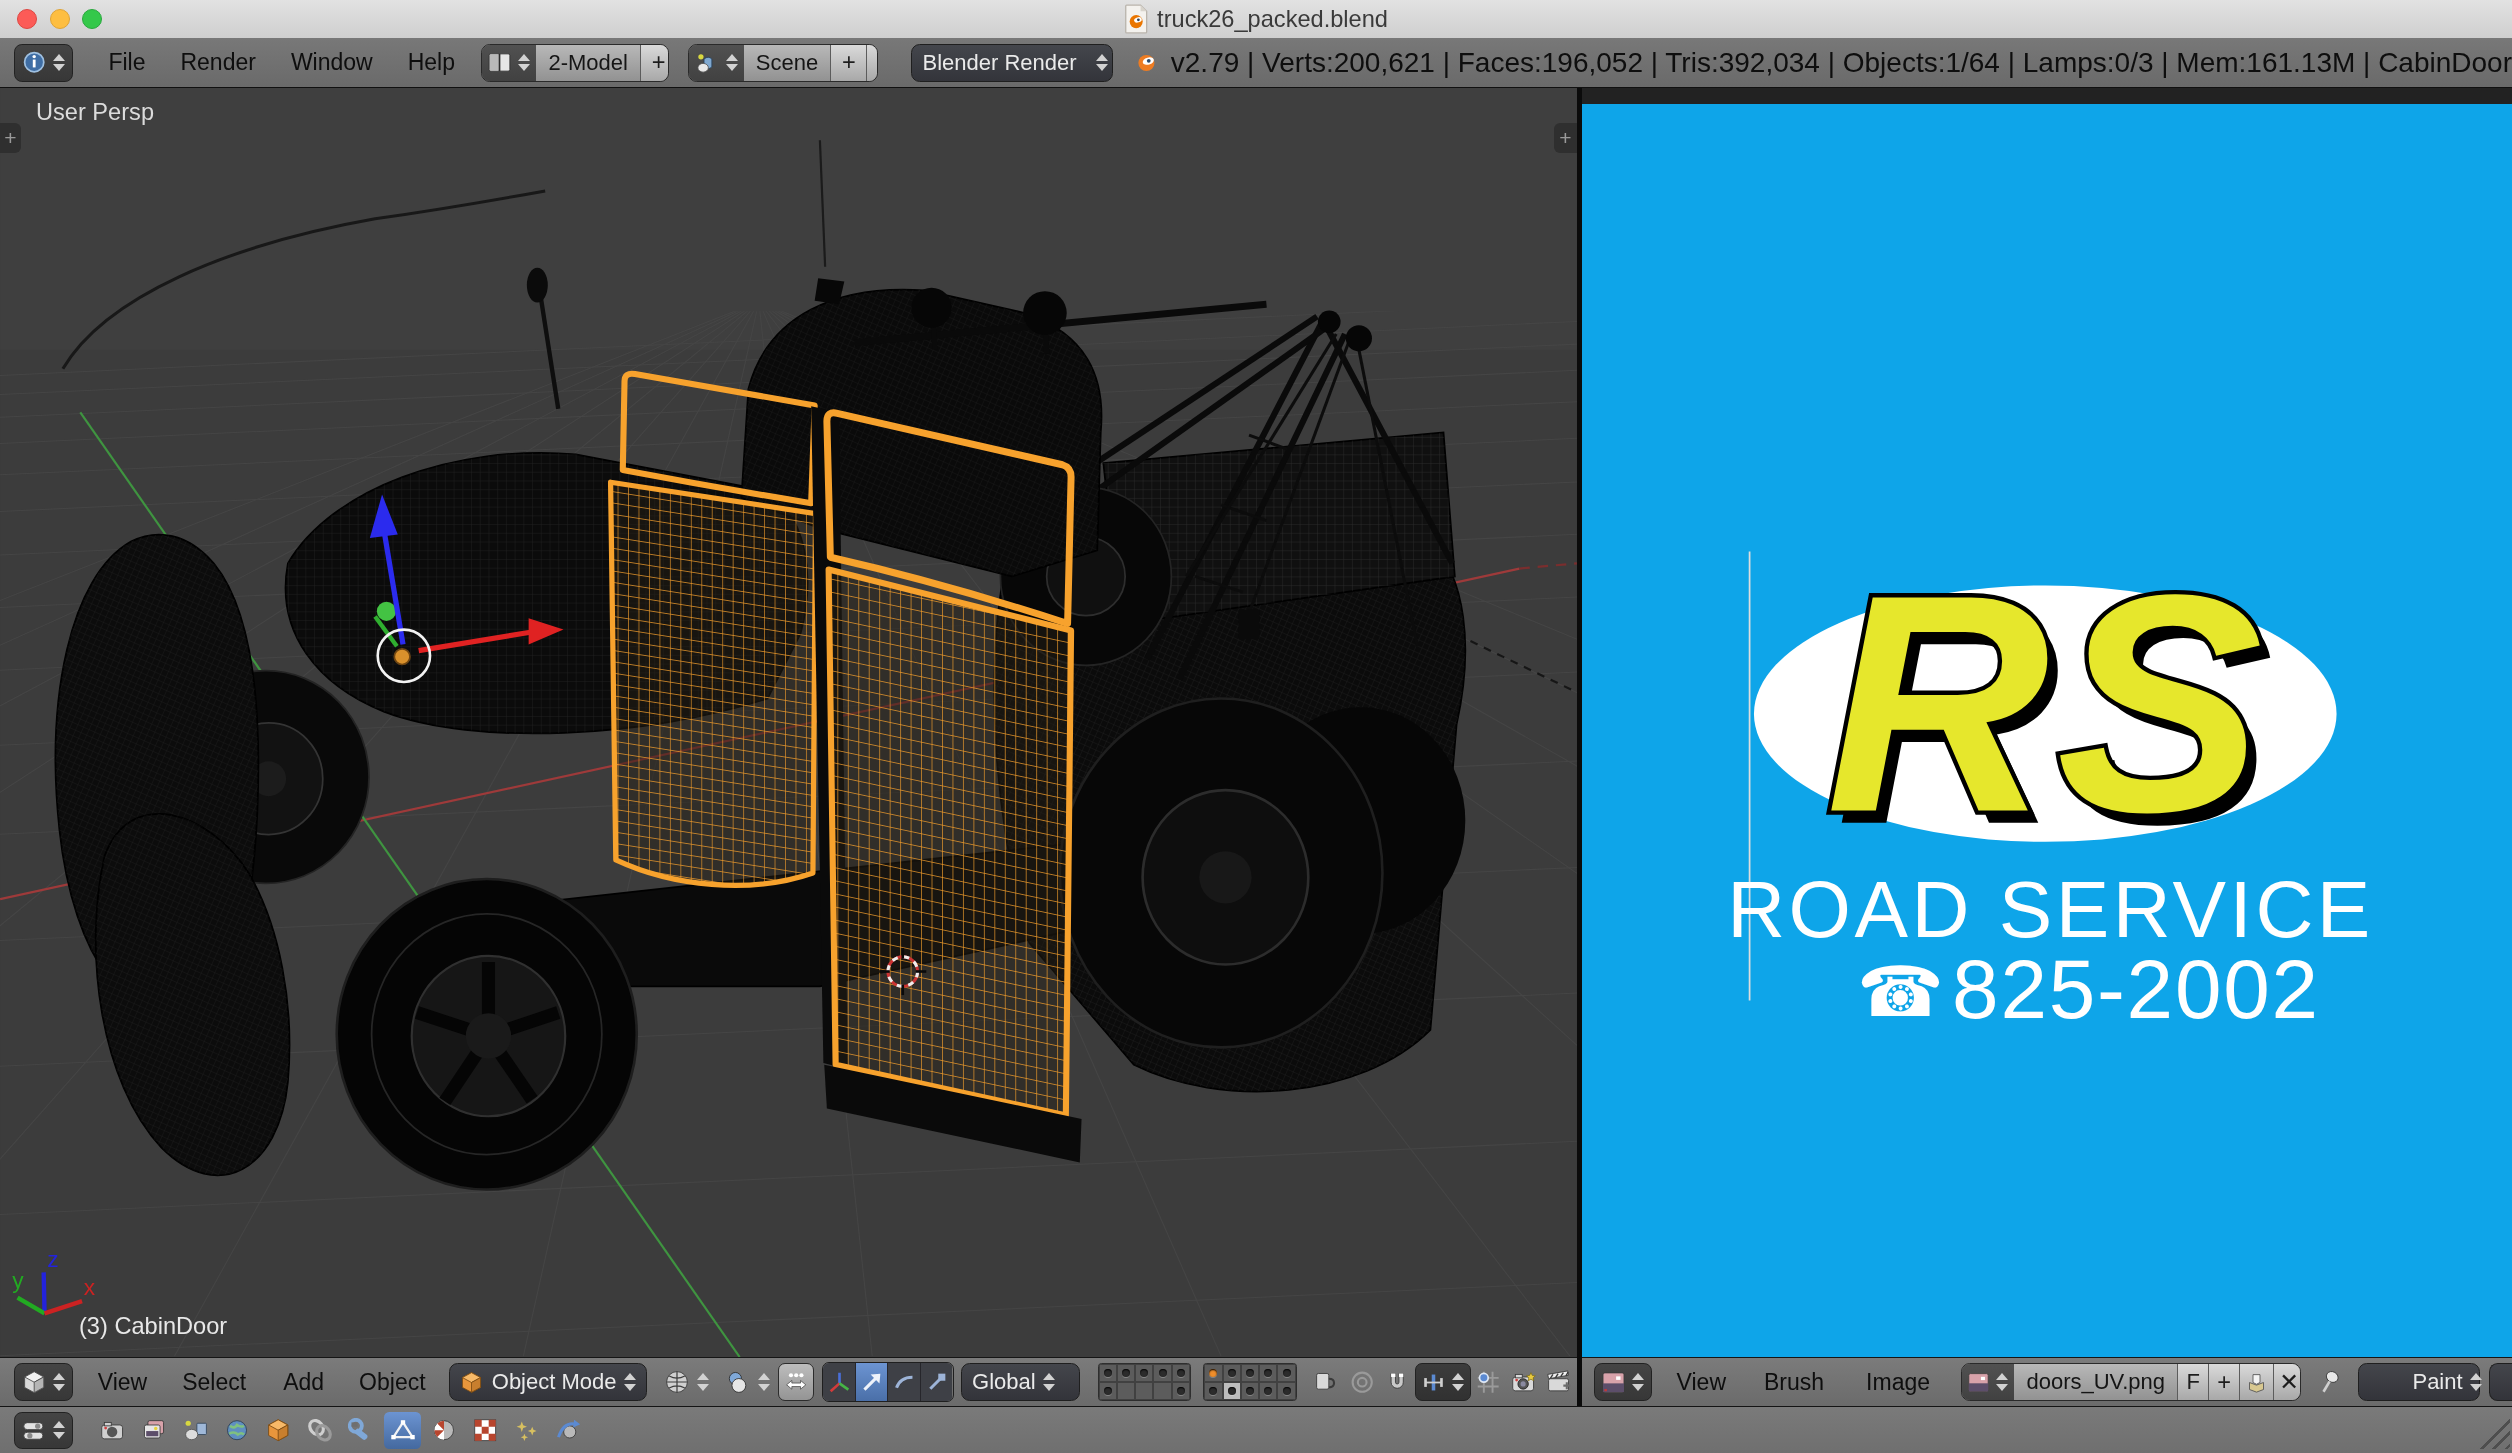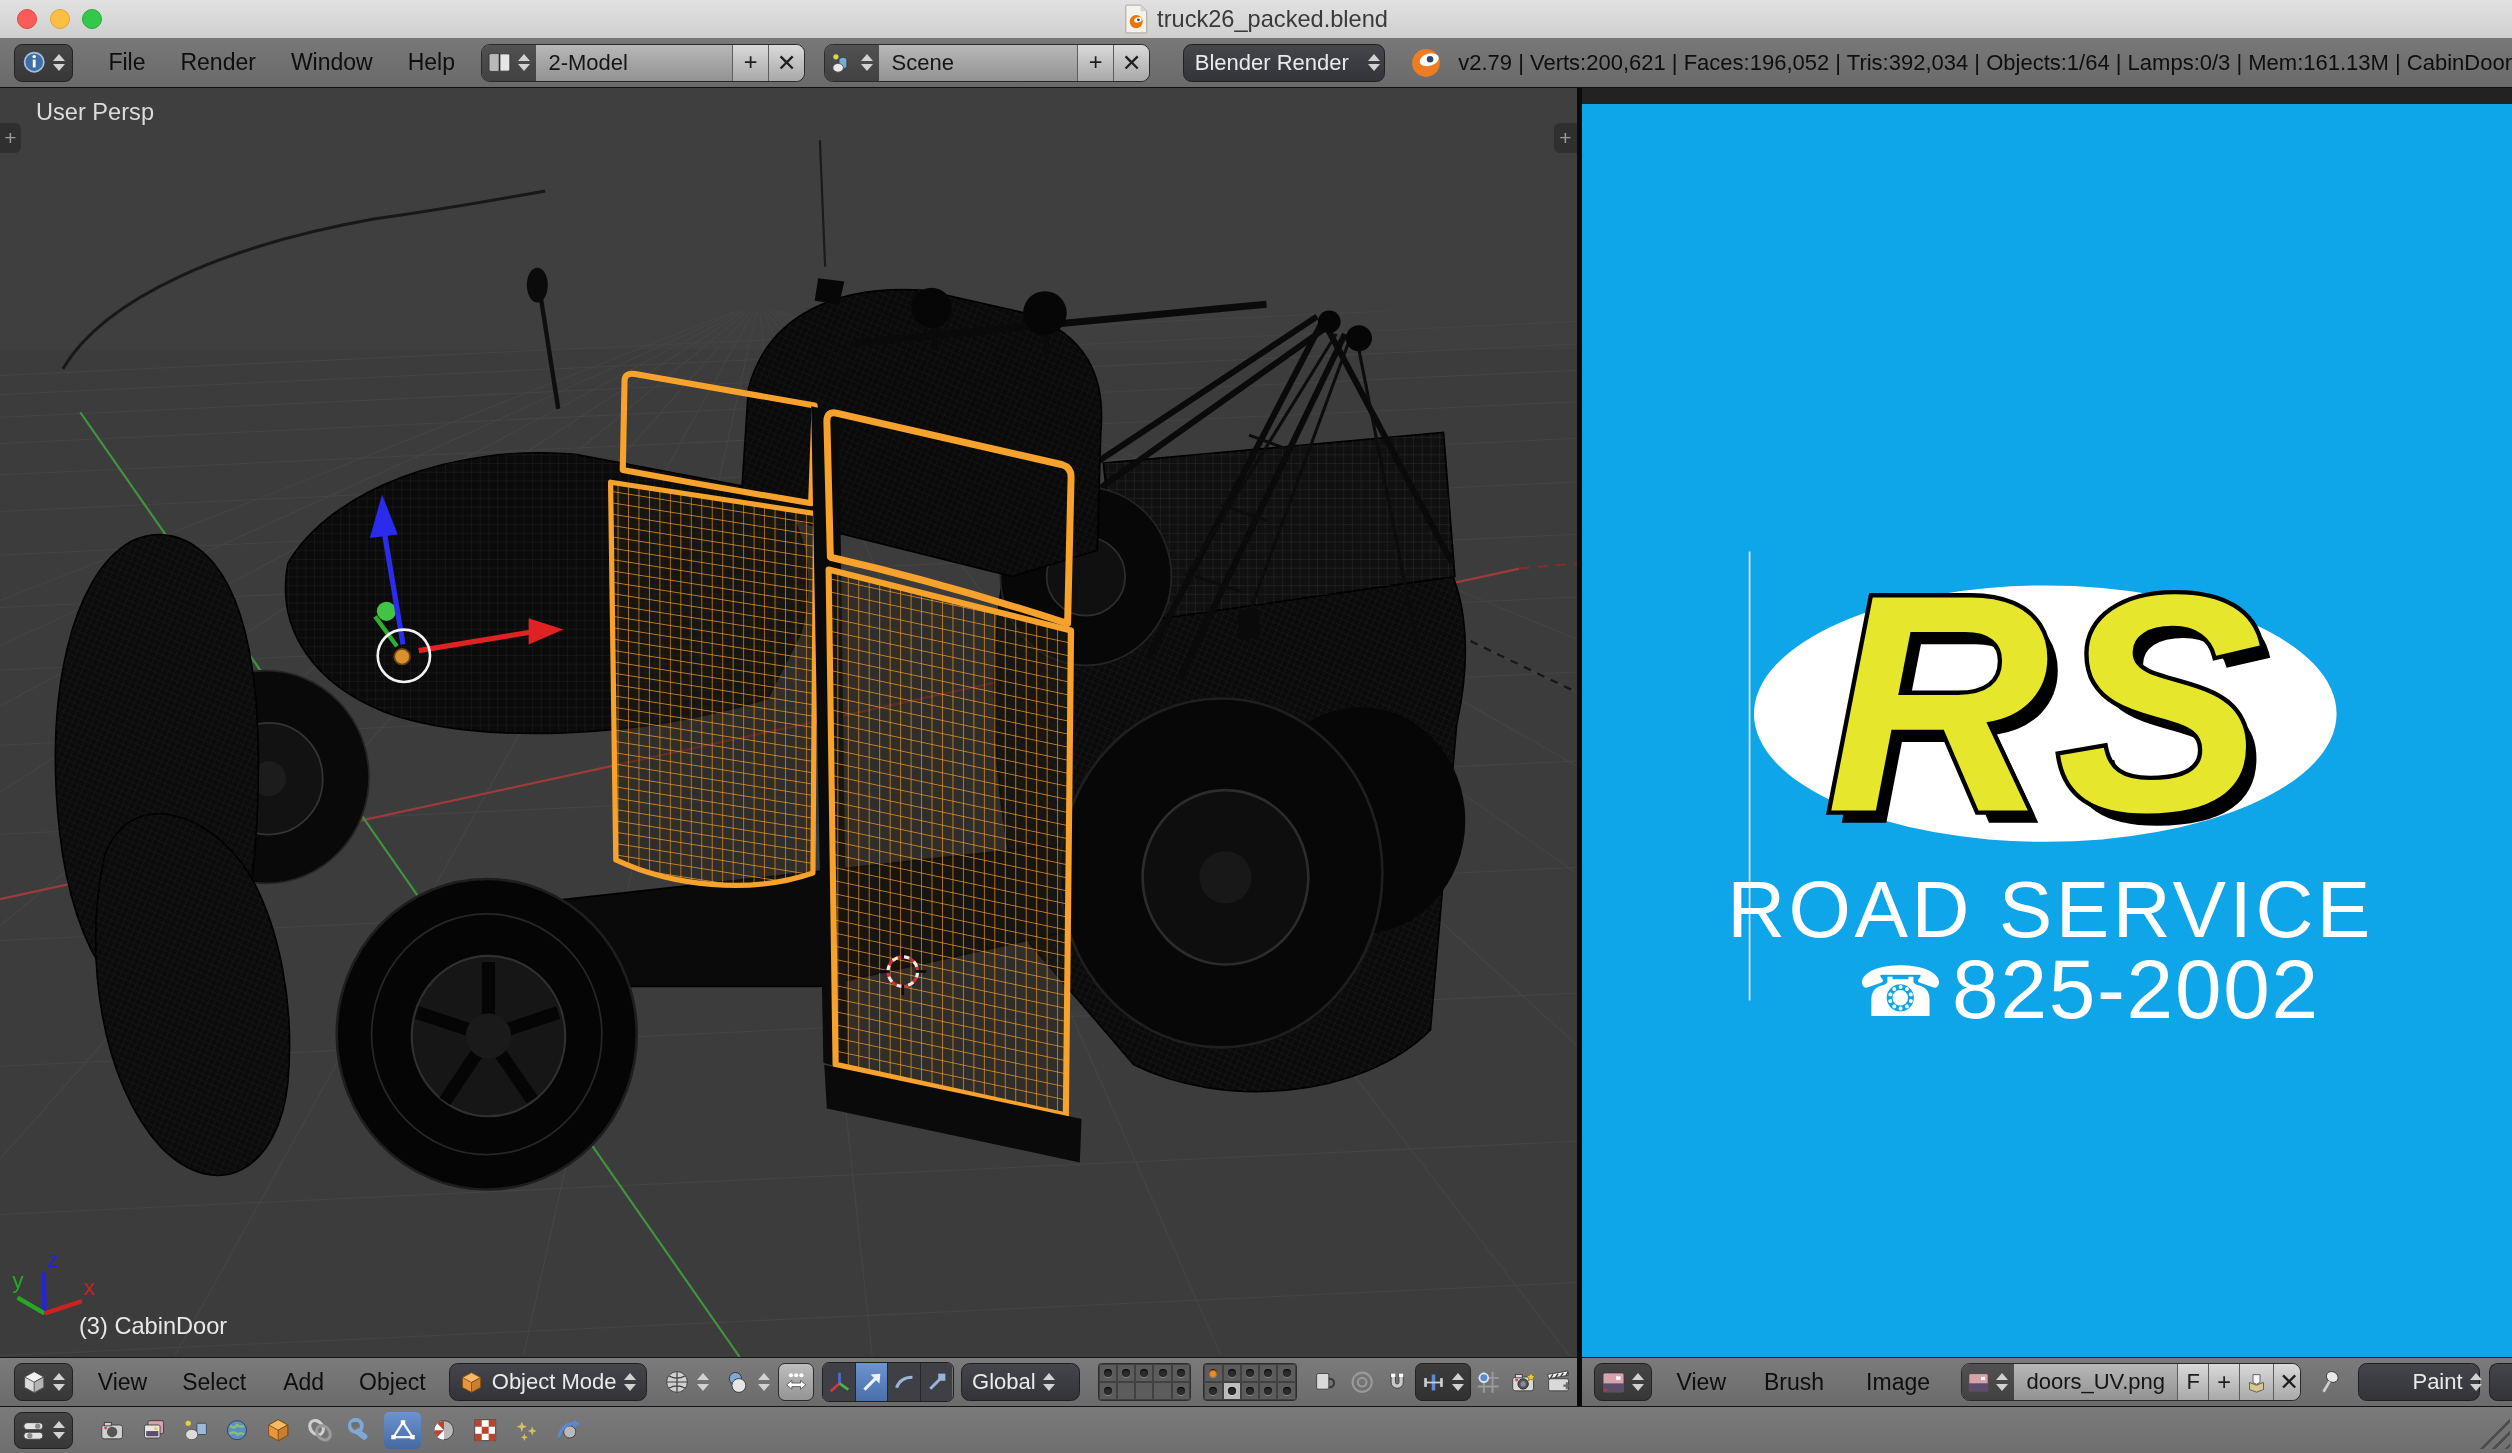--- a/index.html
+++ b/index.html
@@ -153,21 +153,21 @@
           <span class="tri-dn"></span>
         </span>
     </div>
 
     <svg width="38" height="38" viewBox="0 0 44 44" style="margin-left:23px;">
       <circle cx="22" cy="22" r="17" fill="#ee7c22"></circle>
       <ellipse cx="26" cy="18" rx="12" ry="7.5" fill="#fff" transform="rotate(-16 26 18)"></ellipse>
       <circle cx="27" cy="17.5" r="4" fill="#2b4a6b"></circle>
     </svg>
 
-    <span class="menu" style="margin-left:14px;font-size:22px;">v2.79 | Verts:200,621 | Faces:196,052 | Tris:392,034 | Objects:1/64 | Lamps:0/3 | Mem:161.13M | CabinDoor</span>
+    <span class="menu" style="margin-left:14px;font-size:28px;">v2.79 | Verts:200,621 | Faces:196,052 | Tris:392,034 | Objects:1/64 | Lamps:0/3 | Mem:161.13M | CabinDoor</span>
   </div>
 
   <div class="viewport3d">
     <svg width="1577" height="1269" viewBox="0 0 1808 1455">
       <defs>
         <pattern id="wire" width="10" height="10" patternUnits="userSpaceOnUse">
           <path d="M0 0H10M0 0V10" stroke="#3a3a3a" stroke-width="1"></path>
         </pattern>
         <pattern id="wireS" width="7" height="7" patternUnits="userSpaceOnUse" patternTransform="rotate(24)">
           <path d="M0 0H7M0 0V7" stroke="#343434" stroke-width="0.8"></path>

